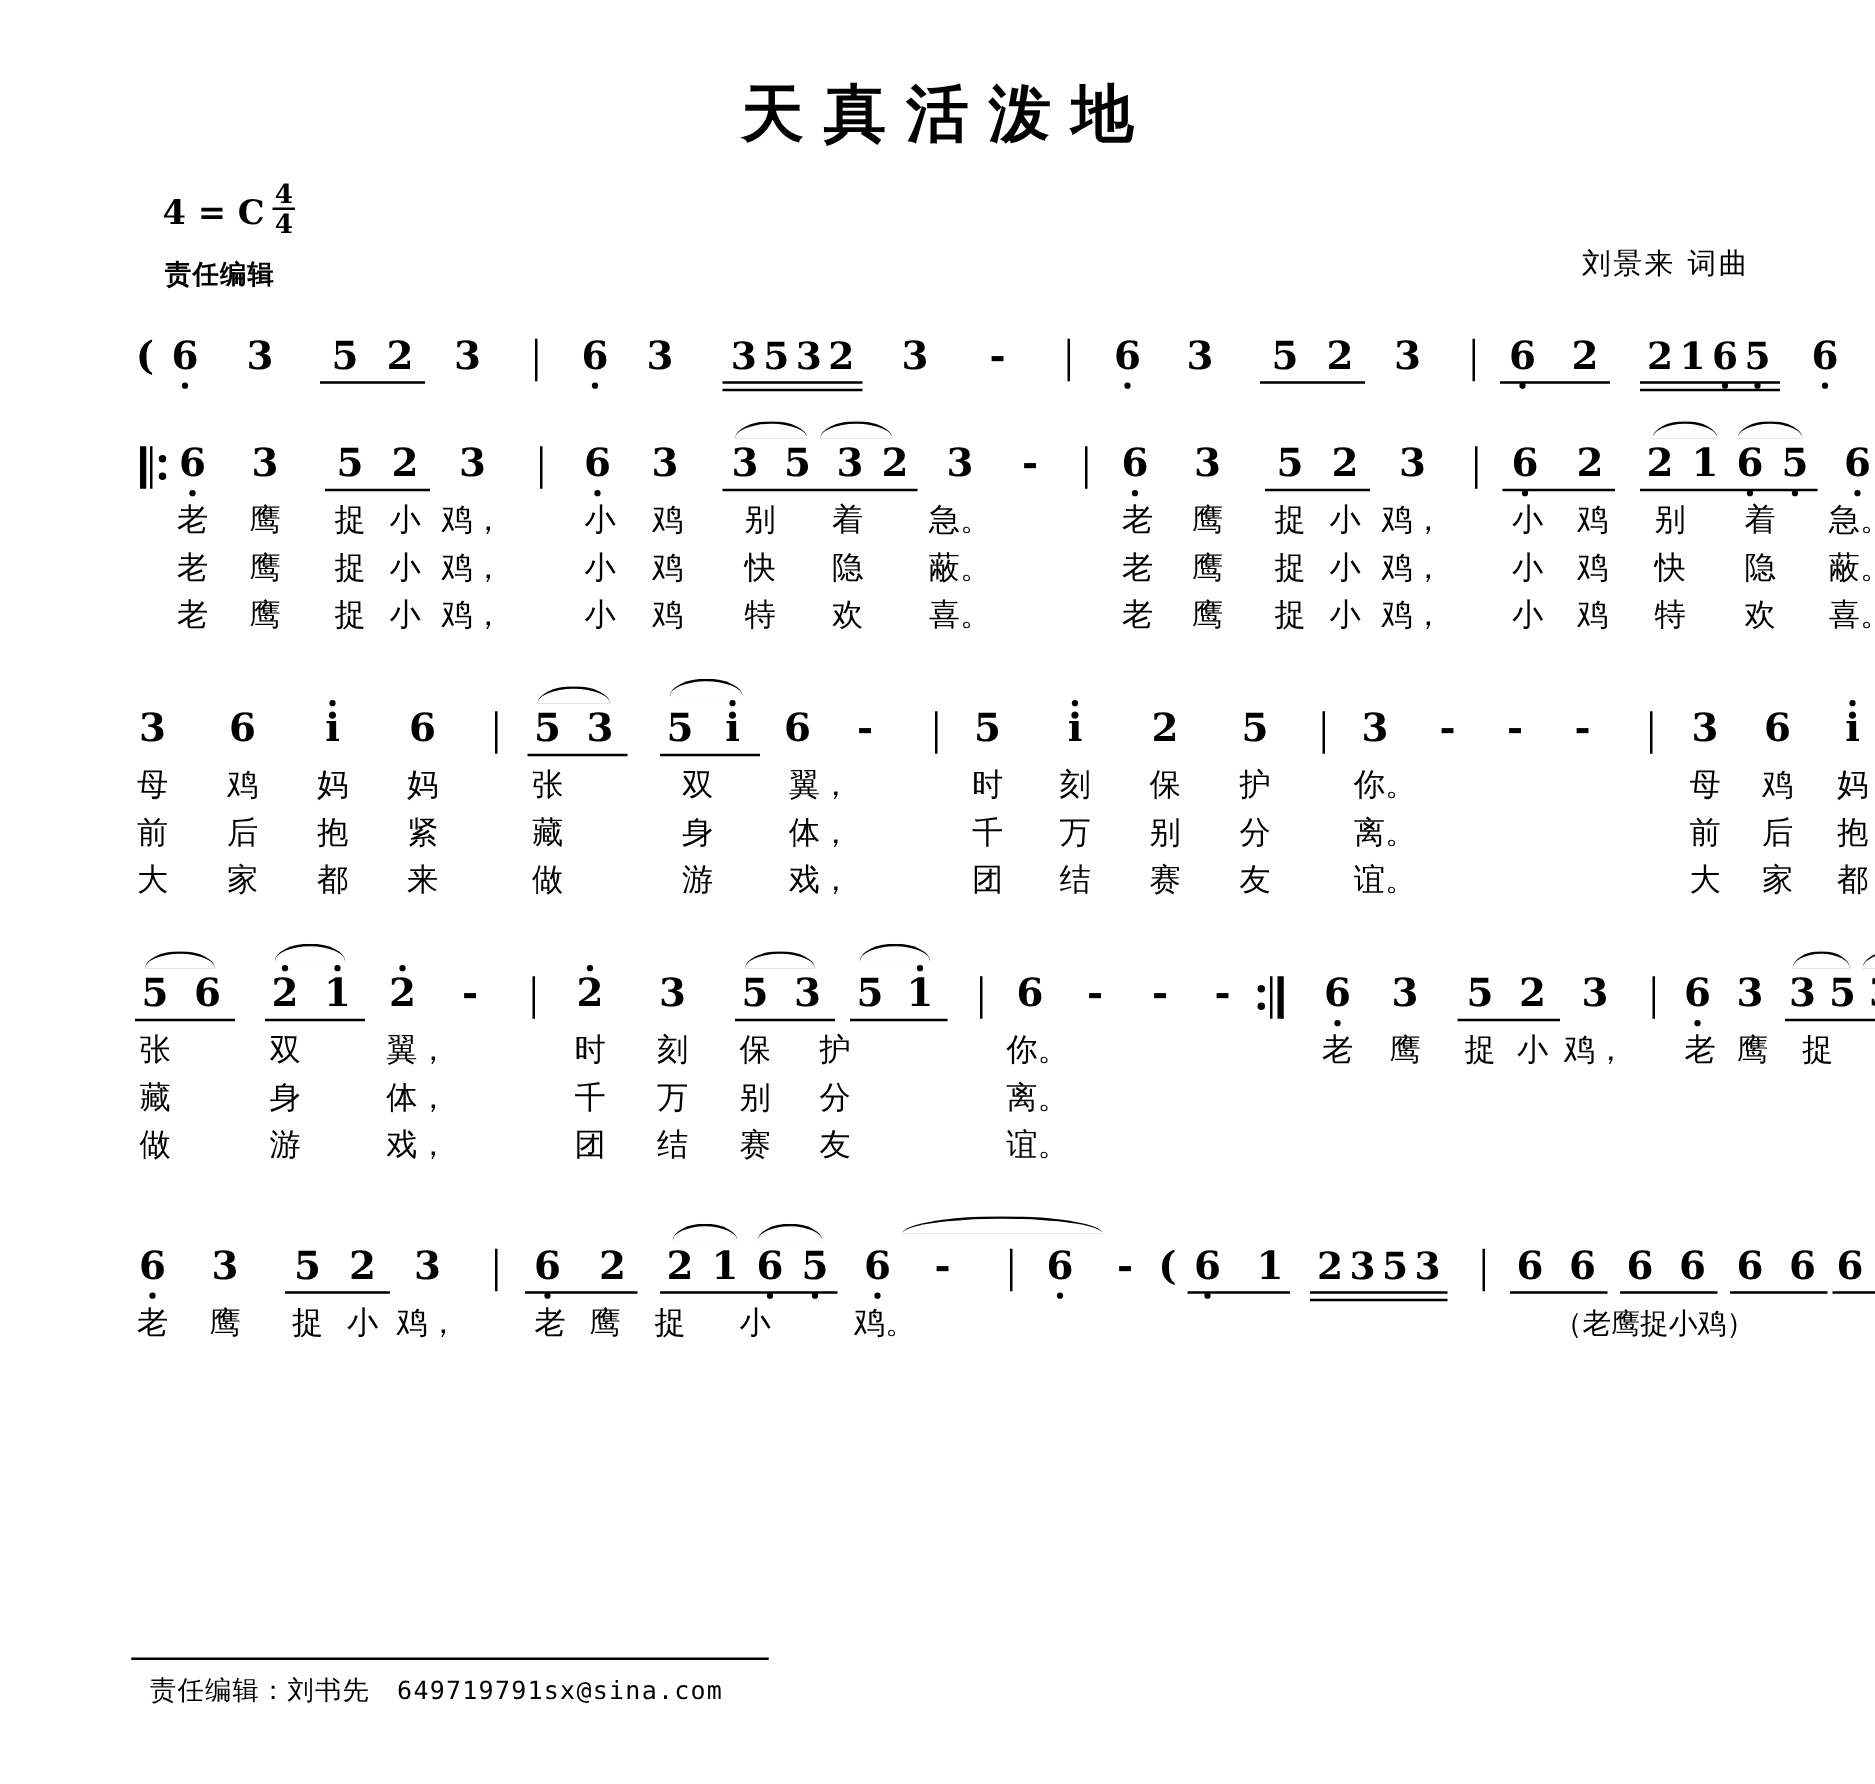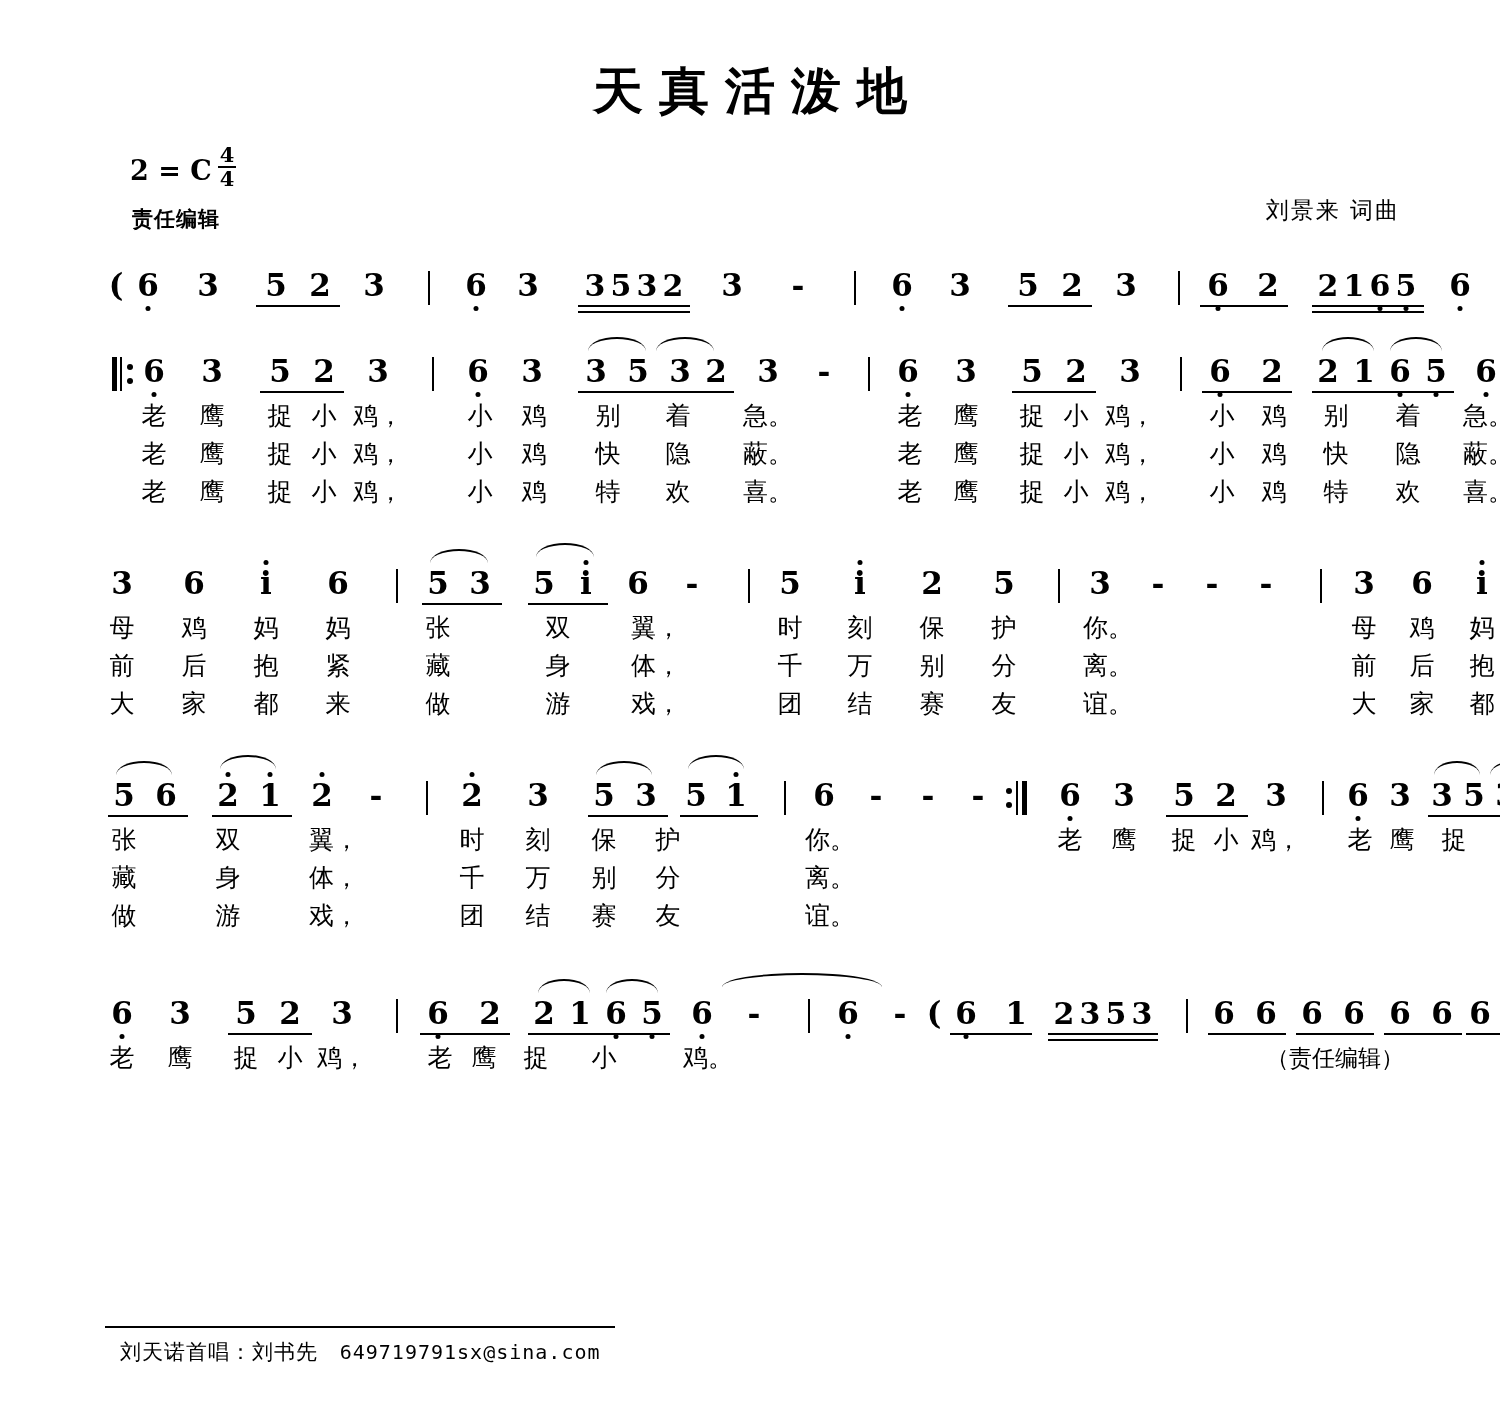--- a/index.html
+++ b/index.html
@@ -227,21 +227,21 @@
 </style>
 </head>
 <body>
 
 <div class="sheet">
 
   <div class="title">天真活泼地</div>
 
   <div class="meta-row">
     <div class="key-sig">
-      <span>2 = C</span>
+      <span>4 = C</span>
       <span class="frac">
         <span class="num">4</span>
         <span class="den">4</span>
       </span>
     </div>
     <div class="tempo-mark">责任编辑</div>
     <div class="composer">刘景来 词曲</div>
   </div>
 
   <div class="system" style="margin-top:6px;">
@@ -695,22 +695,22 @@
         <span class="ly" style="left:72px;">鹰</span>
       <span class="ly" style="left:138px;">捉</span>
         <span class="ly" style="left:182px;">小</span>
       <span class="ly" style="left:234px;">鸡，</span>
       <span class="ly" style="left:332px;">老</span>
         <span class="ly" style="left:376px;">鹰</span>
       <span class="ly" style="left:428px;">捉</span>
         <span class="ly" style="left:496px;">小</span>
       <span class="ly" style="left:600px;">鸡。</span>
     </div>
-    <div class="singer" style="position:relative; text-align:right; right:0; margin-top:-36px;">（责任编辑）</div>
+    <div class="singer" style="position:relative; text-align:right; right:0; margin-top:-36px;">（老鹰捉小鸡）</div>
   </div>
 
   <div class="footer-rule"></div>
   <div class="editor-line">
-    <span>刘天诺首唱：刘书先</span>
+    <span>责任编辑：刘书先</span>
     <span class="mono" style="margin-left:14px;">649719791sx@sina.com</span>
   </div>
 
 </div>
 
 </body></html>

